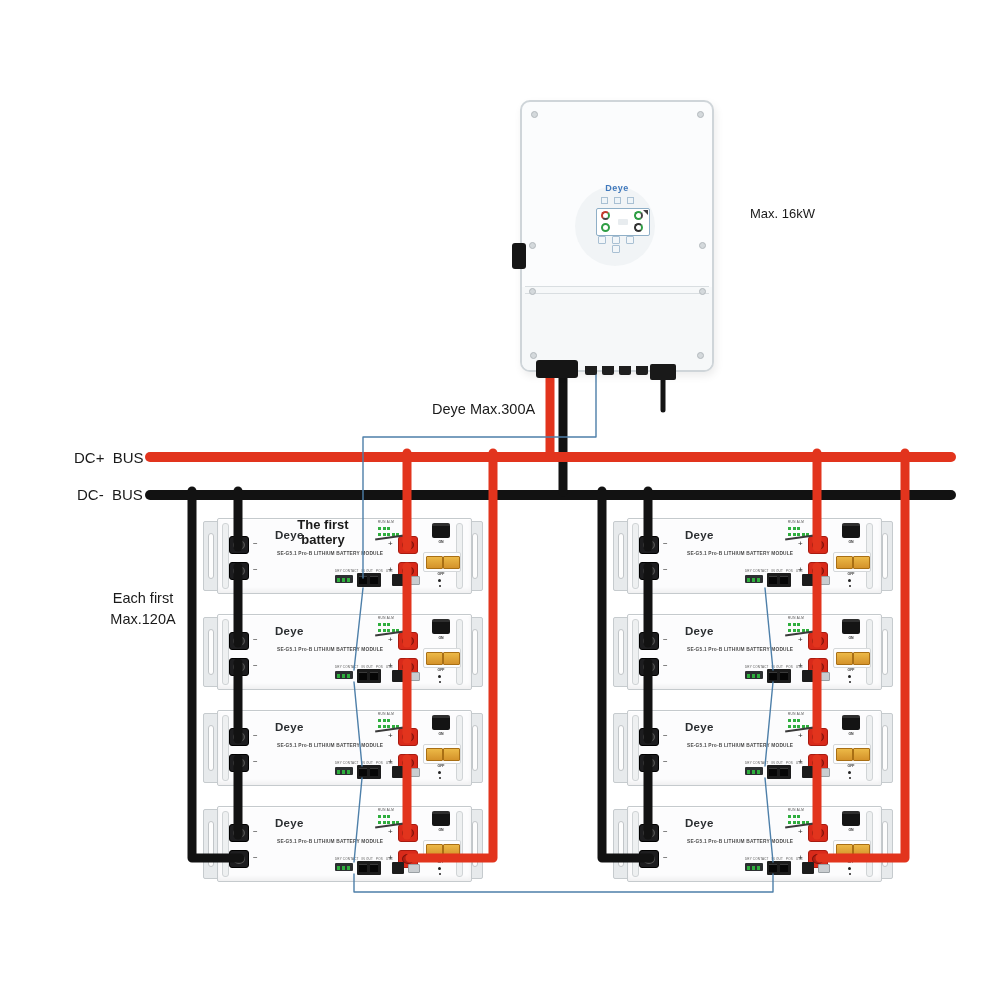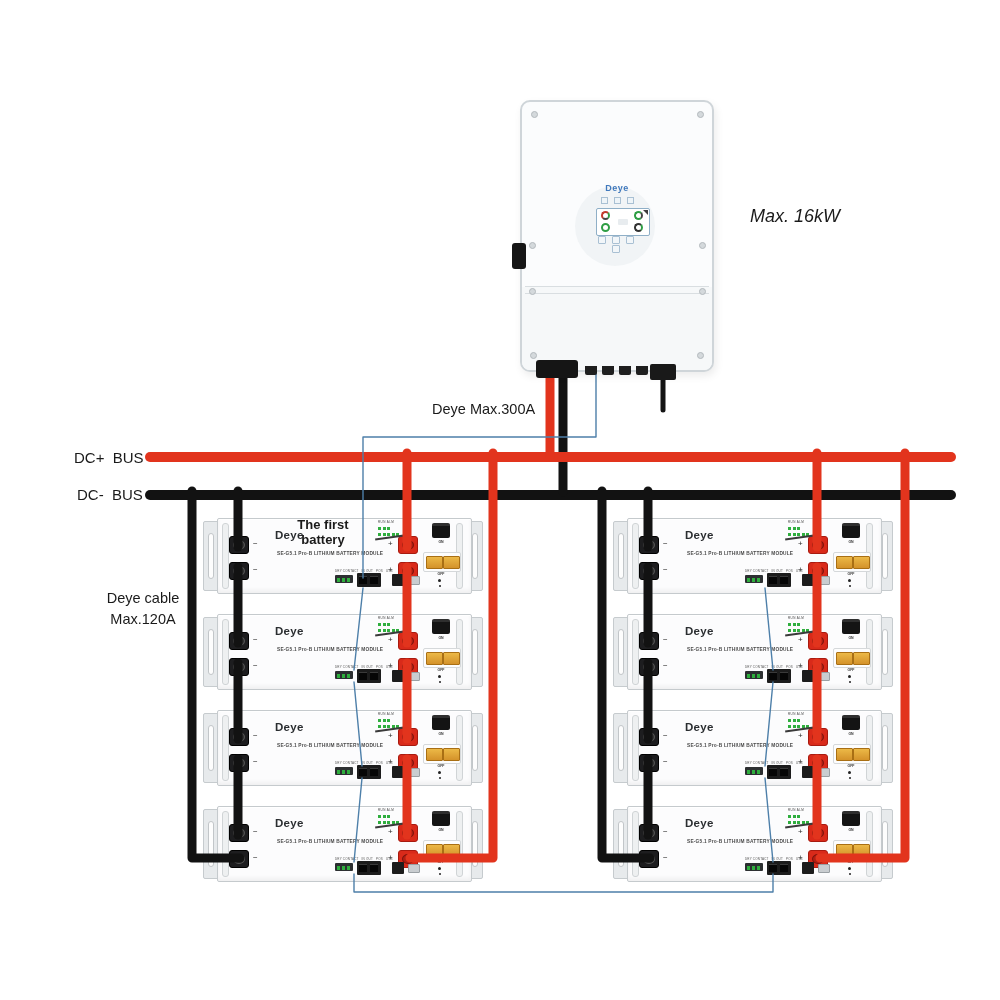--- a/index.html
+++ b/index.html
@@ -92,21 +92,21 @@
   .lbl-off{left:227px;top:54px;width:36px;}
   .recess{position:absolute;left:227px;top:34px;width:36px;height:18px;background:#fdfdfd;border:1px solid #d5d8da;border-radius:2px;}
   .oconn{position:absolute;top:3px;width:15px;height:11px;background:linear-gradient(#ecb947,#d4922a);border:1px solid #a96f14;border-radius:1px;}
   .oc-l{left:2px}.oc-r{left:19px}
   .dot{position:absolute;background:#222;border-radius:50%;}
   .d1{left:242px;top:61px;width:3px;height:3px;}
   .d2{left:242.5px;top:67px;width:2px;height:2px;}
 
   
   .lbl{position:absolute;z-index:4;color:#1a1a1a;white-space:pre-line;}
-  #lbl-power{left:750px;top:206px;font-size:18px;font-style:italic;}
+  #lbl-power{left:750px;top:206px;font-size:13px;}
   #lbl-total{left:432px;top:401px;font-size:14.5px;}
   #lbl-dcp{left:74px;top:449px;font-size:15px;white-space:pre;}
   #lbl-dcm{left:77px;top:486px;font-size:15px;white-space:pre;}
   #lbl-each{left:88px;top:588px;width:110px;text-align:center;font-size:14.5px;line-height:21px;}
   #lbl-first{left:284px;top:517px;width:78px;text-align:center;font-size:13px;font-weight:bold;line-height:15px;z-index:4;}
 </style>
 </head>
 <body>
 
 <div id="stage">
@@ -609,18 +609,18 @@
     <div class="lbl-off">OFF</div>
     <div class="dot d1"></div>
     <div class="dot d2"></div>
   </div>
     </div>
 
   <div class="lbl" id="lbl-power">Max. 16kW</div>
   <div class="lbl" id="lbl-total">Deye Max.300A</div>
   <div class="lbl" id="lbl-dcp">DC+  BUS</div>
   <div class="lbl" id="lbl-dcm">DC-  BUS</div>
-  <div class="lbl" id="lbl-each">Deye cable
+  <div class="lbl" id="lbl-each">Each first
 Max.120A</div>
   <div class="lbl" id="lbl-first">The first
 battery</div>
 
 </div>
 
 </body></html>

